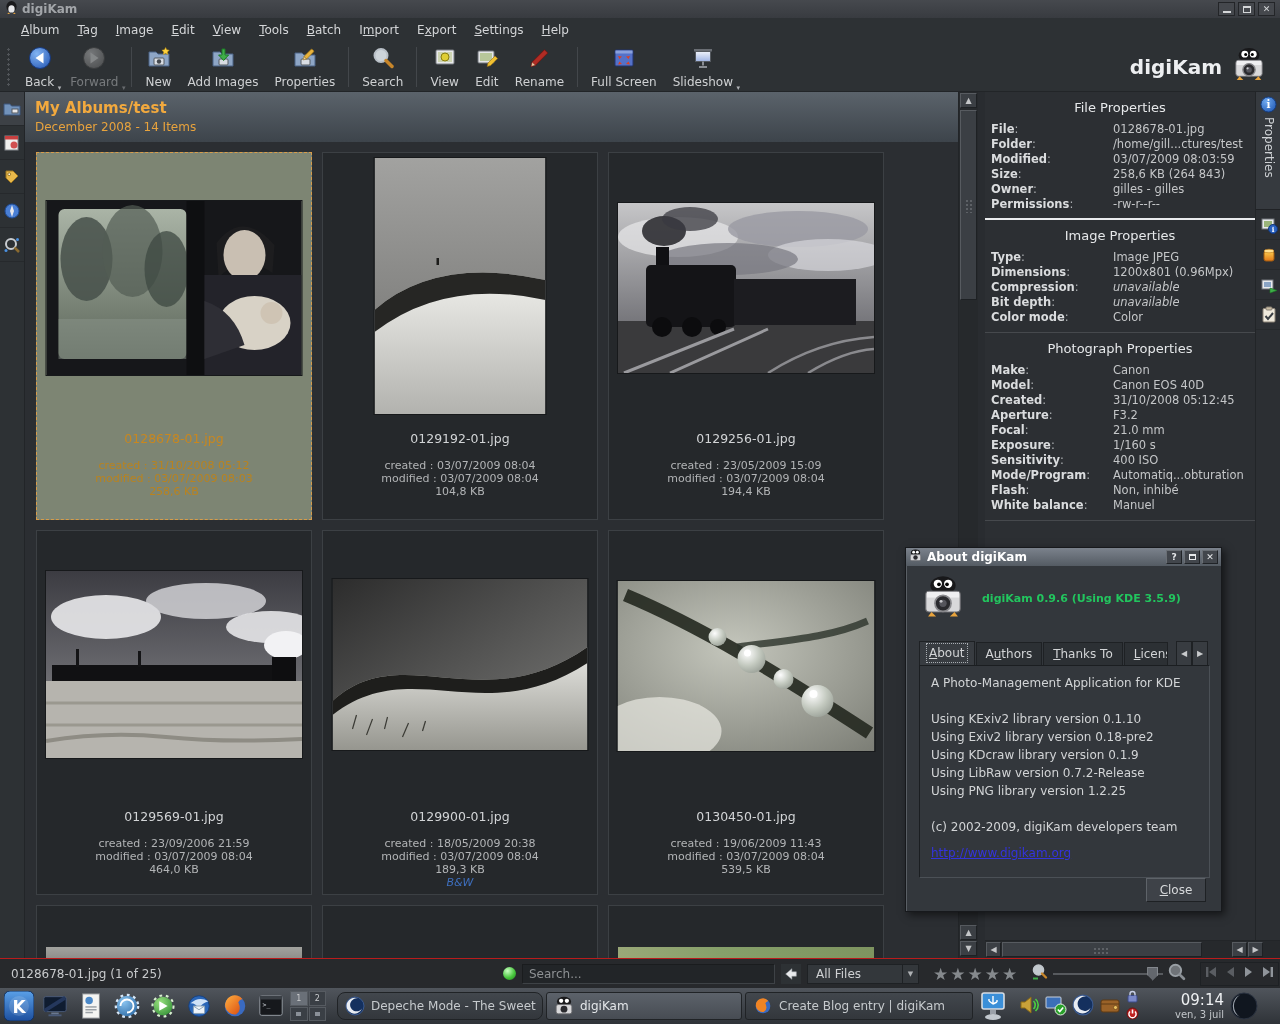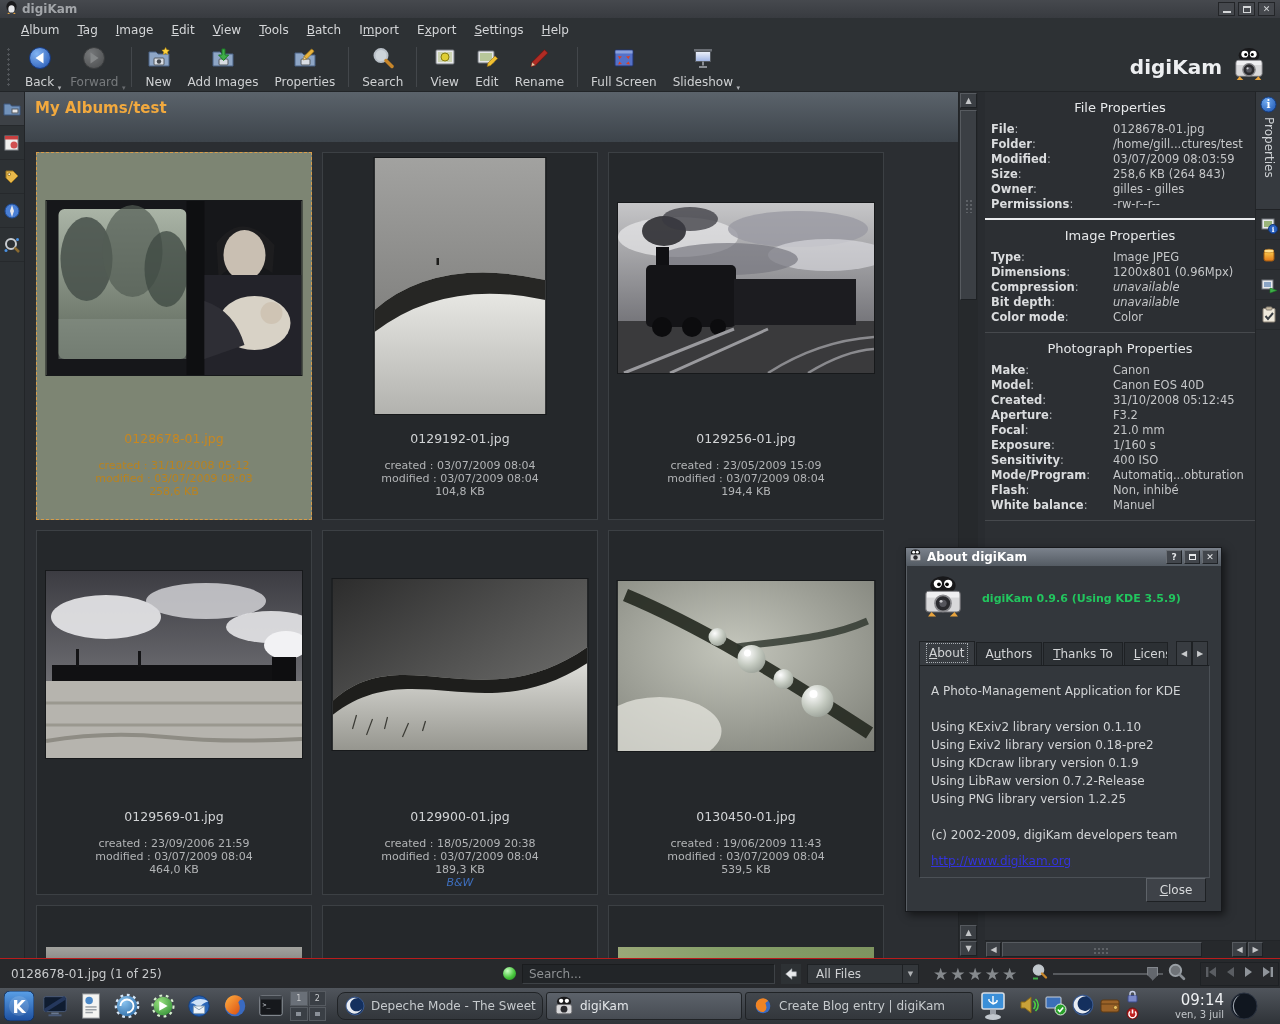--- a/index.html
+++ b/index.html
@@ -122,21 +122,21 @@
   .ab-tab{height:24px;padding:4px 9px 0;background:#2c3034;border:1px solid #1e2124;border-bottom:none;
     color:#d2d4d6;margin-right:1px;white-space:nowrap;}
   .ab-tab.active{background:#383c41;height:25px;}
   .ab-tab.active span{outline:1px dotted #a8adb2;outline-offset:2px;}
   .ab-tab.clip{max-width:44px;overflow:hidden;}
   .tab-arrows{position:absolute;right:13px;top:93px;display:flex;}
   .tab-arrow{width:16px;height:25px;background:#383c41;border:1px solid #1e2124;
     color:#c8cacc;font-size:8px;display:flex;align-items:center;justify-content:center;}
   .ab-frame{position:absolute;left:13px;top:117px;width:291px;height:213px;
     border:1px solid #1b1e21;border-right-color:#4b5056;border-bottom-color:#4b5056;
-    padding:16px 11px;font-size:12px;line-height:18px;color:#d2d4d6;overflow:hidden;}
+    padding:8px 11px;font-size:12px;line-height:18px;color:#d2d4d6;overflow:hidden;}
   .ab-line{height:18px;white-space:nowrap;}
   .ab-link{color:#3333dd;text-decoration:underline;display:inline-block;margin-top:8px;}
   .ab-close{position:absolute;right:15px;bottom:9px;width:60px;height:24px;background:#3e4248;
     border:1px solid #5e6369;border-right-color:#1e2124;border-bottom-color:#1e2124;
     color:#d8dadc;font-size:12px;display:flex;align-items:center;justify-content:center;}
 
   
   .statusbar{position:absolute;left:0;top:958px;width:1280px;height:30px;background:#27292c;
     border-top:1px solid #b91c1c;display:flex;align-items:center;padding:0 5px;gap:6px;}
   .sb-text{width:492px;padding-left:6px;font-size:12px;color:#c8cacc;flex:none;}
@@ -386,20 +386,21 @@
         <line x1="11.5" y1="11.5" x2="16" y2="16" stroke="#8a6a30" stroke-width="2.5"></line>
         <circle cx="14.5" cy="3.5" r="1.5" fill="#4a90e0"></circle>
         <circle cx="3" cy="14.5" r="1.5" fill="#4a90e0"></circle>
       </svg>
     </div>
 </div>
 
 <div class="content">
   <div class="album-header">
     <div class="ah-title">My Albums/test</div>
+    <div class="ah-sub">December 2008 - 14 Items</div>
   </div>
 
   <div class="grid">
 
     <div class="cell r1 sel">
       <div class="thumb t1">
         <svg viewBox="0 0 255 174" preserveAspectRatio="none">
             <defs>
               <linearGradient id="w1" x1="0" y1="0" x2="0" y2="1">
                 <stop offset="0" stop-color="#aab4a6"></stop>

